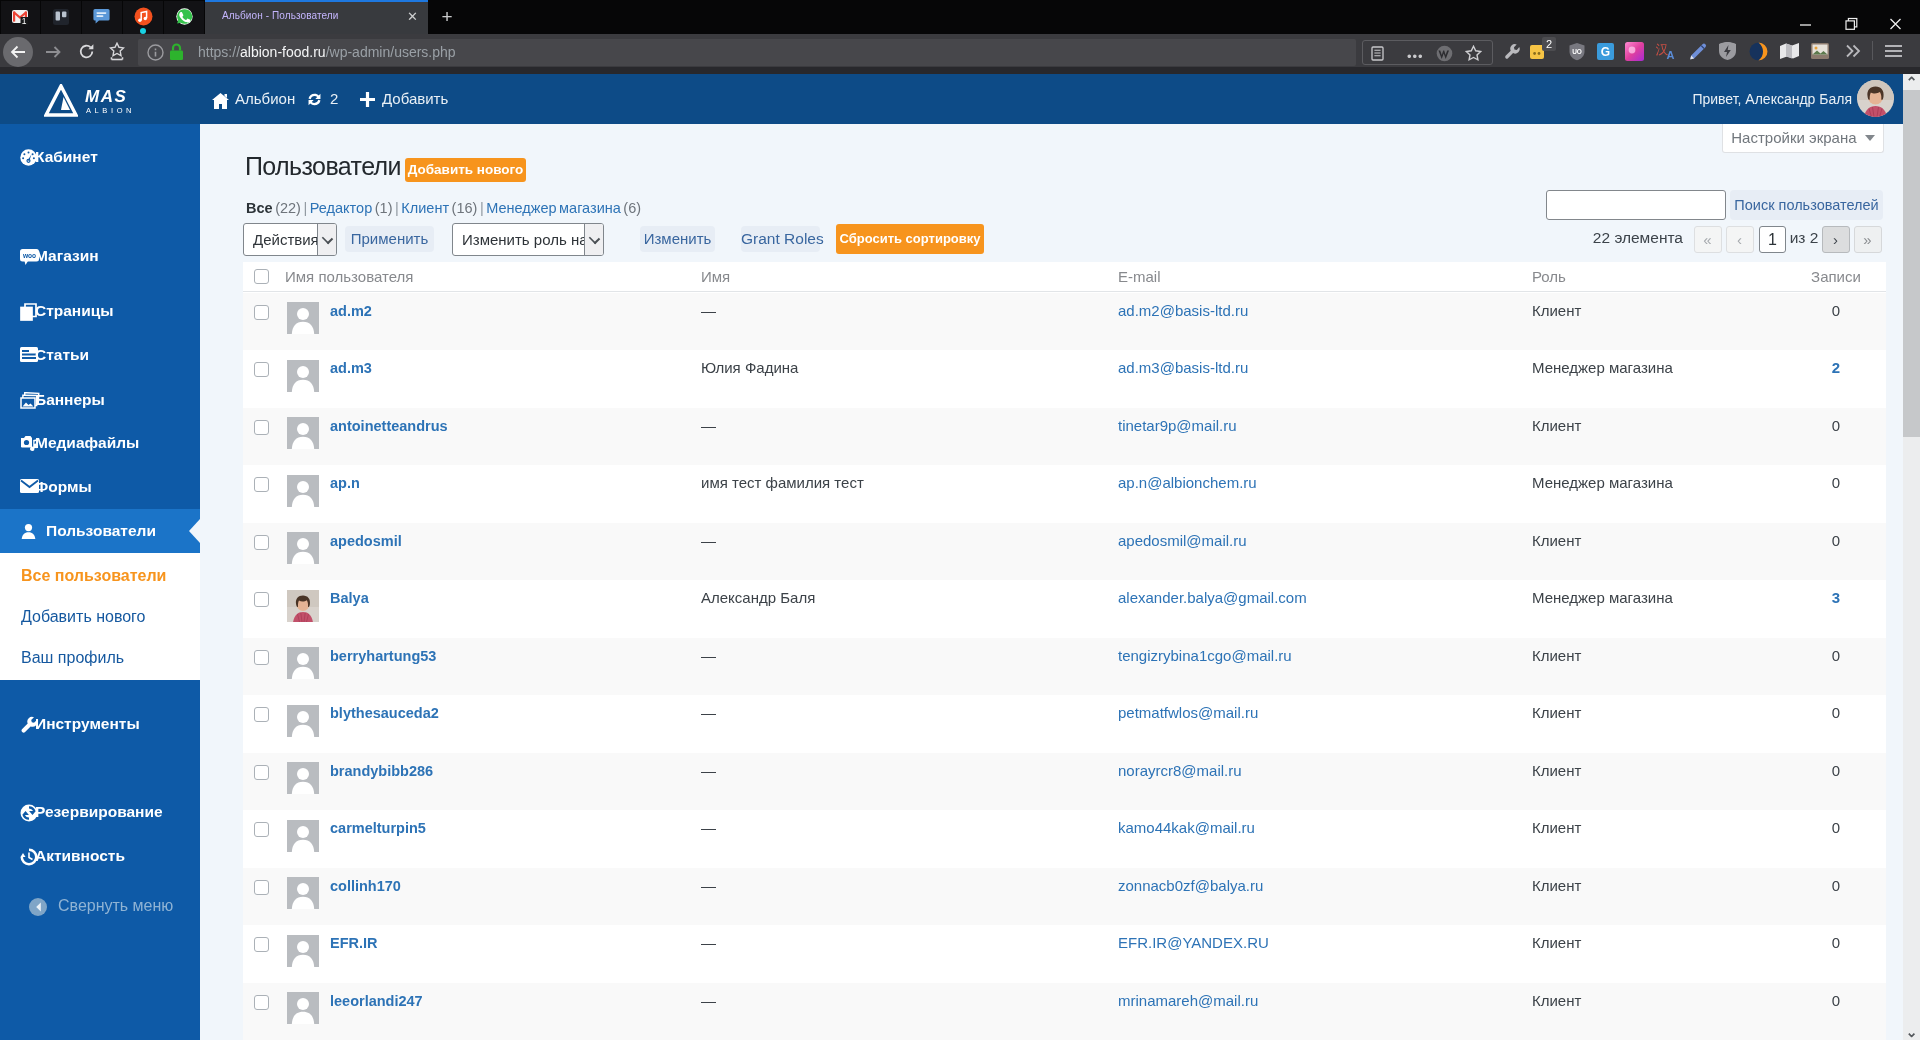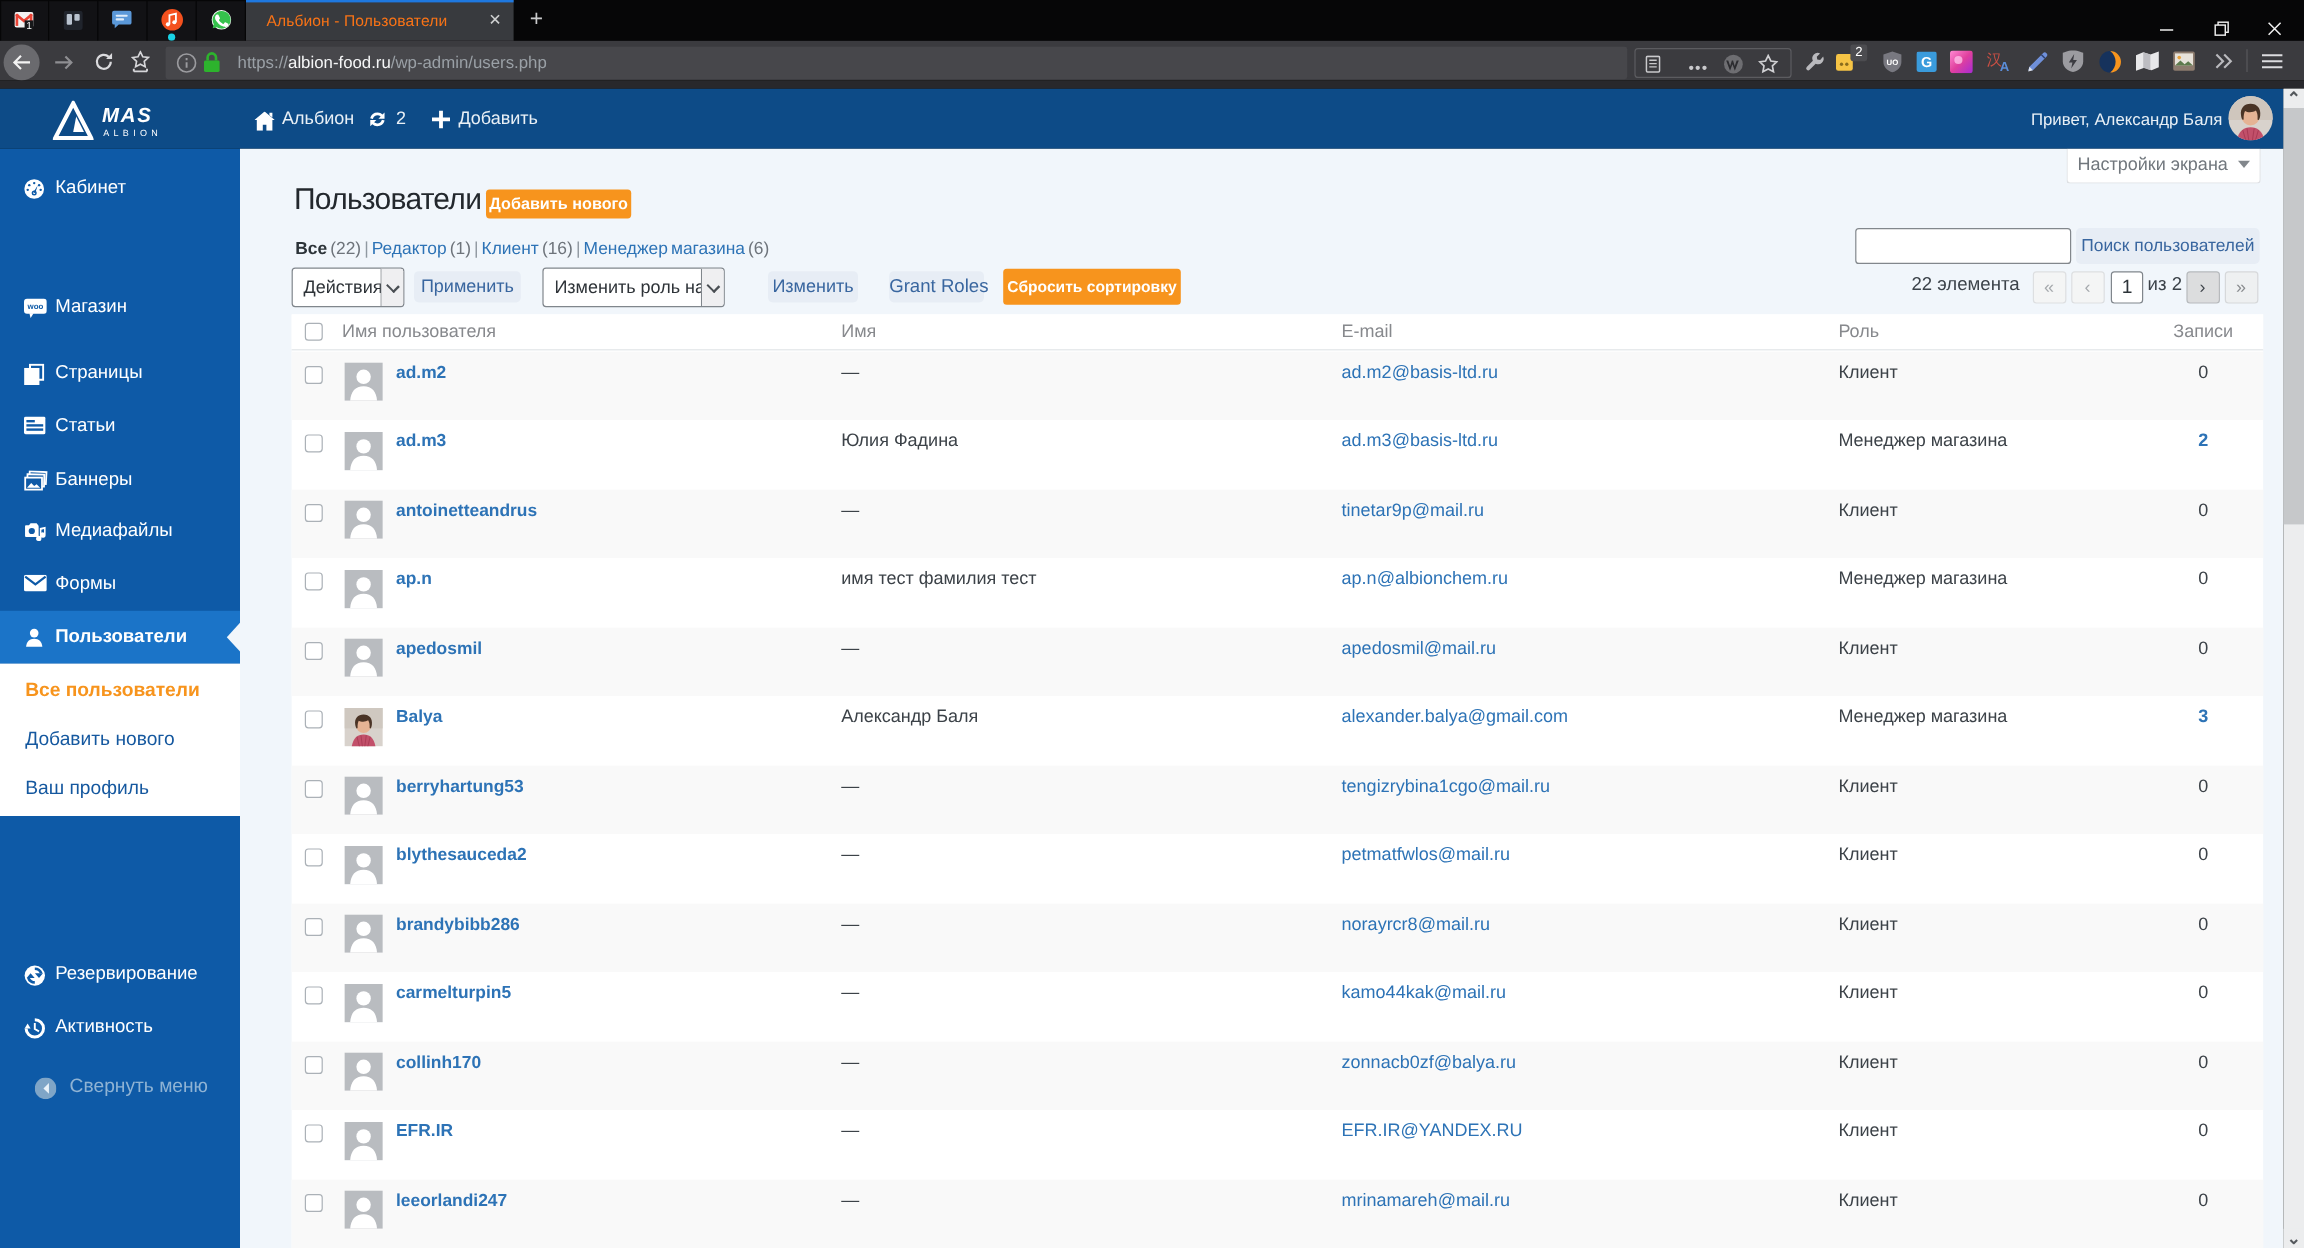--- a/index.html
+++ b/index.html
@@ -3,38 +3,38 @@
 <style>
 *{margin:0;padding:0;box-sizing:border-box}
 html,body{width:1920px;height:1040px;overflow:hidden;background:#000;font-family:"Liberation Sans",sans-serif}
 #root{position:relative;width:1920px;height:1040px}
 .abs{position:absolute}
 
 #tabbar{position:absolute;left:0;top:0;width:1920px;height:34px;background:#060607}
 .pintab{position:absolute;top:1px;height:33px;background:#121215}
 #activetab{position:absolute;left:205px;top:0;width:223px;height:34px;background:#383a3e}
 #activetab .stripe{position:absolute;left:0;top:0;width:223px;height:2px;background:#1e78e0}
-#activetab .ttl{position:absolute;left:17px;top:9.5px;font-size:13px;color:#f97316;letter-spacing:.1px}
+#activetab .ttl{position:absolute;left:17px;top:9.5px;font-size:10px;color:#c4b5fd;letter-spacing:.1px}
 #activetab .x{position:absolute;right:10px;top:9px;font-size:13px;color:#cfd0d1}
 #newtab{position:absolute;left:436px;top:6px;width:22px;height:22px;color:#c9cacb;font-size:19px;line-height:22px;text-align:center}
 .winctl{position:absolute;top:0;height:30px;color:#eee}
 
 #addrbar{position:absolute;left:0;top:34px;width:1920px;height:33px;background:#3b3b3f}
 #backc{position:absolute;left:3px;top:3px;width:30px;height:30px;border-radius:50%;background:#6a6a6e}
 #urlfield{position:absolute;left:138px;top:5px;width:1218px;height:27px;background:#47474b;border-radius:2px}
 .urltext{position:absolute;top:10px;font-size:14px;white-space:nowrap}
 #pagact{position:absolute;left:1362px;top:6px;width:131px;height:25px;border:1px solid #5c5c60;border-radius:3px}
 #gapstrip{position:absolute;left:0;top:67px;width:1920px;height:7px;background:#28282c}
 
 #adminbar{position:absolute;left:0;top:74px;width:1903px;height:50px;background:#0d4b87}
 .abitem{position:absolute;top:0;height:50px;line-height:50px;color:#e9f0f6;font-size:15px;white-space:nowrap}
 
 #sidebar{position:absolute;left:0;top:124px;width:200px;height:916px;background:#0e5aa7}
 .mi{position:absolute;left:0;width:200px;height:44px}
-.mi .lbl{position:absolute;left:46px;top:0;height:44px;line-height:44px;color:#fff;font-size:15.5px;font-weight:400;white-space:nowrap}
+.mi .lbl{position:absolute;left:35px;top:0;height:44px;line-height:44px;color:#fff;font-size:15.5px;font-weight:700;white-space:nowrap}
 .mi svg{position:absolute;left:20px;top:14px}
 #activemi{position:absolute;left:0;top:385px;width:200px;height:44px;background:#1b74c8}
 #subwrap{position:absolute;left:0;top:429px;width:200px;height:127px;background:#fff}
 .smi{position:absolute;left:21px;height:20px;line-height:20px;font-size:16px;color:#15589f;white-space:nowrap}
 
 #content{position:absolute;left:200px;top:124px;width:1703px;height:916px;background:#f1f6fb;overflow:hidden}
 .btn-light{position:absolute;background:#e7edf5;border-radius:4px;color:#39669f;text-align:center;font-size:15px;white-space:nowrap}
 .btn-orange{position:absolute;background:#f7941d;border-radius:3px;color:#fff;font-weight:700;text-align:center;white-space:nowrap}
 .sel{position:absolute;background:#fff;border:1px solid #80868c;border-radius:3px;height:33px}
 .sel .tx{position:absolute;left:9px;top:0;height:31px;line-height:31px;font-size:15px;color:#2e3338;white-space:nowrap}
@@ -335,20 +335,26 @@
           <path d="M8.5 9.3c4 0 6.3 2.4 6.8 6.7H1.7c.5-4.3 2.8-6.7 6.8-6.7z" fill="#fff"></path>
         </svg>
         <div style="position:absolute;left:46px;top:0;height:44px;line-height:44px;color:#fff;font-size:15.5px;font-weight:700">Пользователи</div>
     <div style="position:absolute;right:0;top:10px;width:0;height:0;border-top:12px solid transparent;border-bottom:12px solid transparent;border-right:11px solid #f1f6fb"></div>
       </div>
   <div id="subwrap">
     <div class="smi" style="top:13px;color:#f7941d;font-weight:700">Все пользователи</div>
     <div class="smi" style="top:54px">Добавить нового</div>
     <div class="smi" style="top:95px">Ваш профиль</div>
   </div>
+  <div class="mi" style="top:577.5px">
+        <svg width="18" height="18" viewBox="0 0 18 18">
+          <path d="M16.9 4.1a4.8 4.8 0 0 1-6.3 6.3l-5.5 5.5a2 2 0 0 1-2.9-2.9l5.5-5.5a4.8 4.8 0 0 1 6.3-6.3L11.2 4l.6 2.2 2.2.6z" fill="#fff"></path>
+        </svg>
+        <div class="lbl">Инструменты</div>
+      </div>
   <div class="mi" style="top:665.5px">
         <svg width="18" height="18" viewBox="0 0 18 18">
           <circle cx="9" cy="9" r="8.5" fill="#fff"></circle>
           <path d="M9 2.2a6.8 6.8 0 0 1 6.5 4.8h-2.4A4.6 4.6 0 0 0 9 4.4zM9 15.8a6.8 6.8 0 0 1-6.5-4.8h2.4A4.6 4.6 0 0 0 9 13.6z" fill="#0e5aa7"></path>
           <path d="M15.8 7l-3.3 4-3.4-4zM2.2 11l3.3-4 3.4 4z" fill="#0e5aa7"></path>
         </svg>
         <div class="lbl">Резервирование</div>
       </div>
   <div class="mi" style="top:759.5px">
         <svg style="left:29px" width="18" height="18" viewBox="0 0 18 18">

